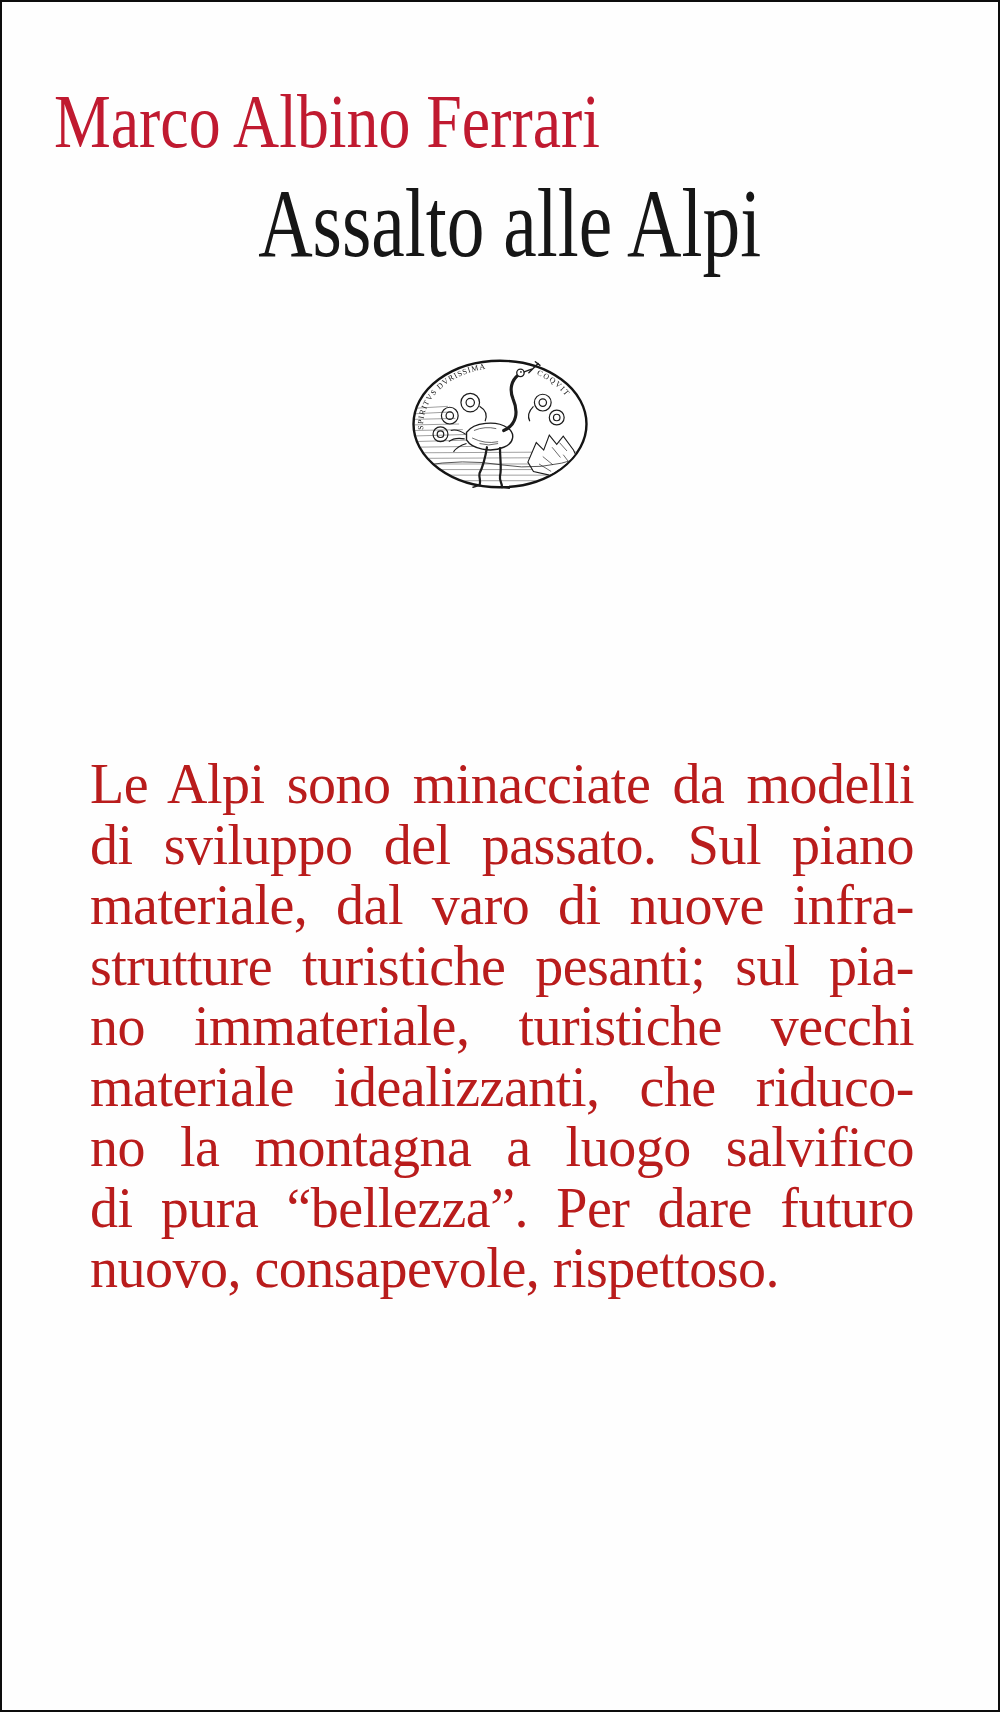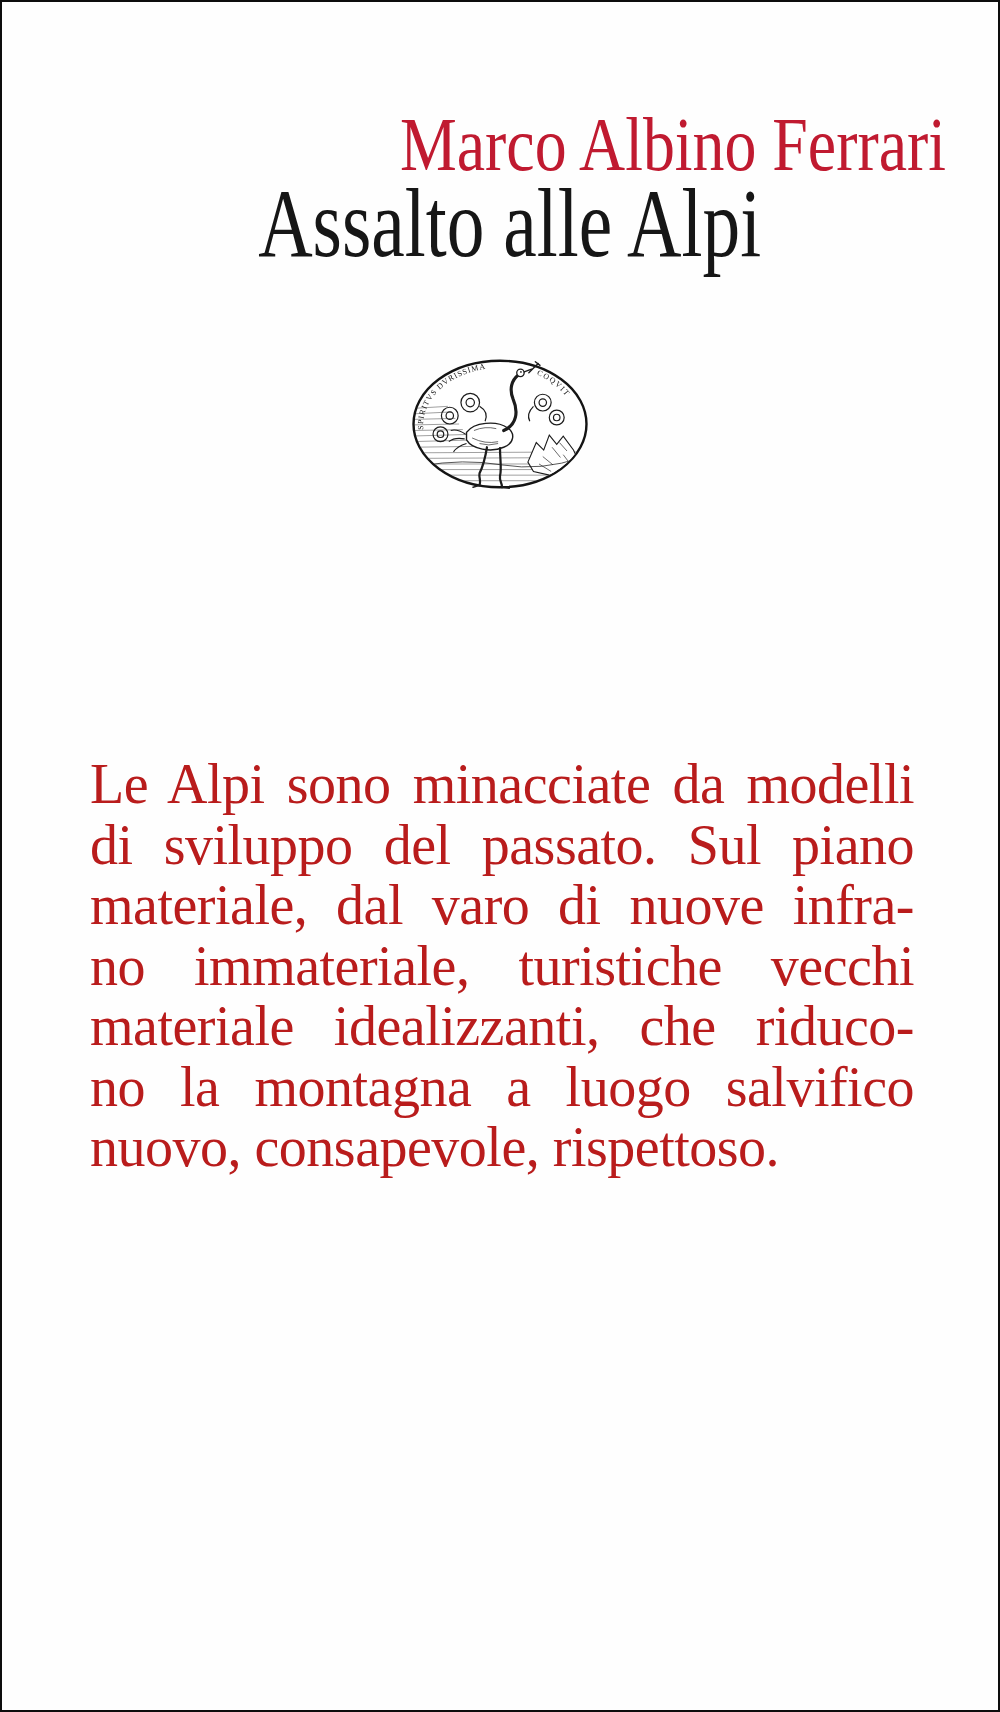--- a/index.html
+++ b/index.html
@@ -12,24 +12,24 @@
     position: relative;
     width: 996px;
     height: 1708px;
     margin: 0 auto;
     background: #fefefe;
     border: 2px solid #0d0d0d;
     overflow: hidden;
   }
   .author-wrap {
     position: absolute;
-    top: 104px;
+    top: 81px;
     left: 0;
     width: 100%;
-    text-align: right;
+    text-align: left;
   }
   .author {
     display: inline-block;
     font-size: 76px;
     line-height: 1.0;
     color: #c01a30;
     transform: scaleX(0.84);
     transform-origin: 50% 0;
     white-space: nowrap;
   }
@@ -193,25 +193,27 @@
   </div>
 
   <div class="blurb">
 
       <div class="blurb-line">Le Alpi sono minacciate da modelli</div>
 
       <div class="blurb-line">di sviluppo del passato. Sul piano</div>
 
       <div class="blurb-line">materiale, dal varo di nuove infra-</div>
 
+      <div class="blurb-line">strutture turistiche pesanti; sul pia-</div>
 
       <div class="blurb-line">no immateriale, turistiche vecchi</div>
 
       <div class="blurb-line">materiale idealizzanti, che riduco-</div>
 
       <div class="blurb-line">no la montagna a luogo salvifico</div>
 
+      <div class="blurb-line">di pura “bellezza”. Per dare futuro</div>
 
 
       <div class="blurb-line">nuovo, consapevole, rispettoso.</div>
     </div>
 
 </div>
 
 </body></html>

